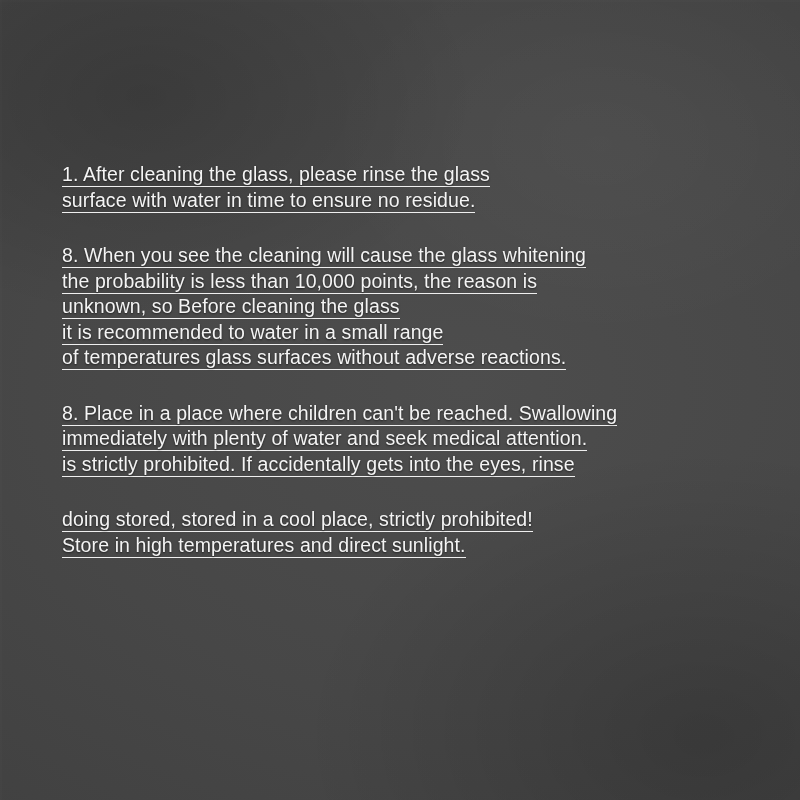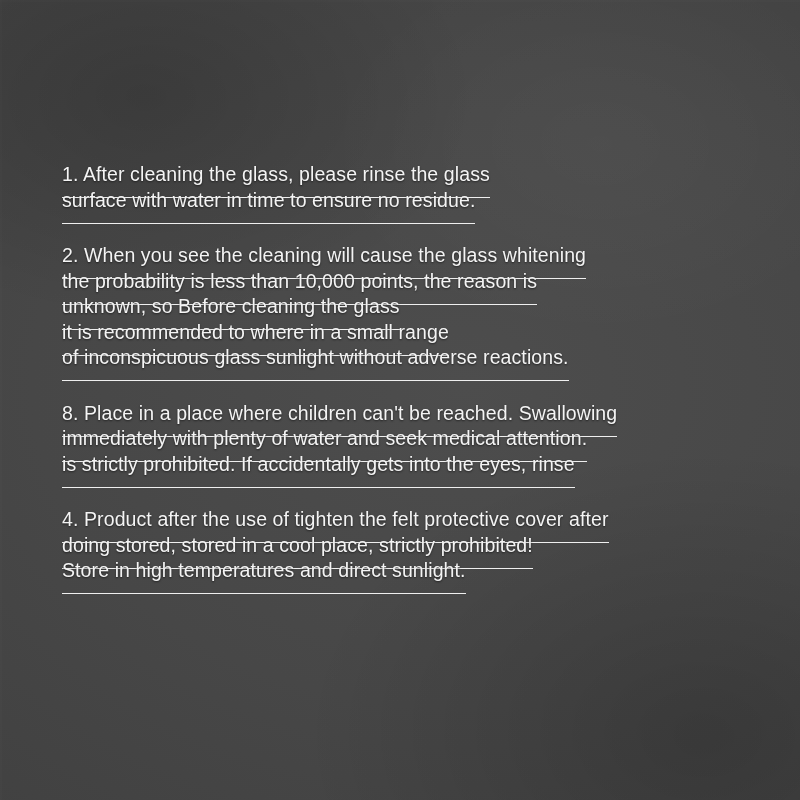--- a/index.html
+++ b/index.html
@@ -50,49 +50,48 @@
     color: #f4f4f4;
     font-size: 19.5px;
     line-height: 25.5px;
     letter-spacing: 0.1px;
     white-space: pre;
     text-shadow: 0 1px 2px rgba(0,0,0,0.55);
   }
   .line > span.ul {
     display: inline;
     border-bottom: 1px solid #efefef;
-    padding-bottom: 12px;
+    padding-bottom: 1px;
     text-align: center;
   }
 </style>
 </head>
 <body>
 
 <div id="page">
   <div id="text-block">
 
     <div class="paragraph">
       <span class="line"><span class="ul">1. After cleaning the glass, please rinse the glass</span></span>
       <span class="line"><span class="ul">surface with water in time to ensure no residue.</span></span>
     </div>
 
     <div class="paragraph">
-      <span class="line"><span class="ul">2. When you see the cleaning will cause the glass whitening</span></span>
+      <span class="line"><span class="ul">8. When you see the cleaning will cause the glass whitening</span></span>
       <span class="line"><span class="ul">the probability is less than 10,000 points, the reason is</span></span>
       <span class="line"><span class="ul">unknown, so Before cleaning the glass</span></span>
-      <span class="line"><span class="ul">it is recommended to where in a small range</span></span>
-      <span class="line"><span class="ul">of inconspicuous glass sunlight without adverse reactions.</span></span>
+      <span class="line"><span class="ul">it is recommended to water in a small range</span></span>
+      <span class="line"><span class="ul">of temperatures glass surfaces without adverse reactions.</span></span>
     </div>
 
     <div class="paragraph">
       <span class="line"><span class="ul">8. Place in a place where children can't be reached. Swallowing</span></span>
       <span class="line"><span class="ul">immediately with plenty of water and seek medical attention.</span></span>
       <span class="line"><span class="ul">is strictly prohibited. If accidentally gets into the eyes, rinse</span></span>
     </div>
 
     <div class="paragraph">
-      <span class="line"><span class="ul">4. Product after the use of tighten the felt protective cover after</span></span>
       <span class="line"><span class="ul">doing stored, stored in a cool place, strictly prohibited!</span></span>
       <span class="line"><span class="ul">Store in high temperatures and direct sunlight.</span></span>
     </div>
 
   </div>
 </div>
 
 </body></html>

